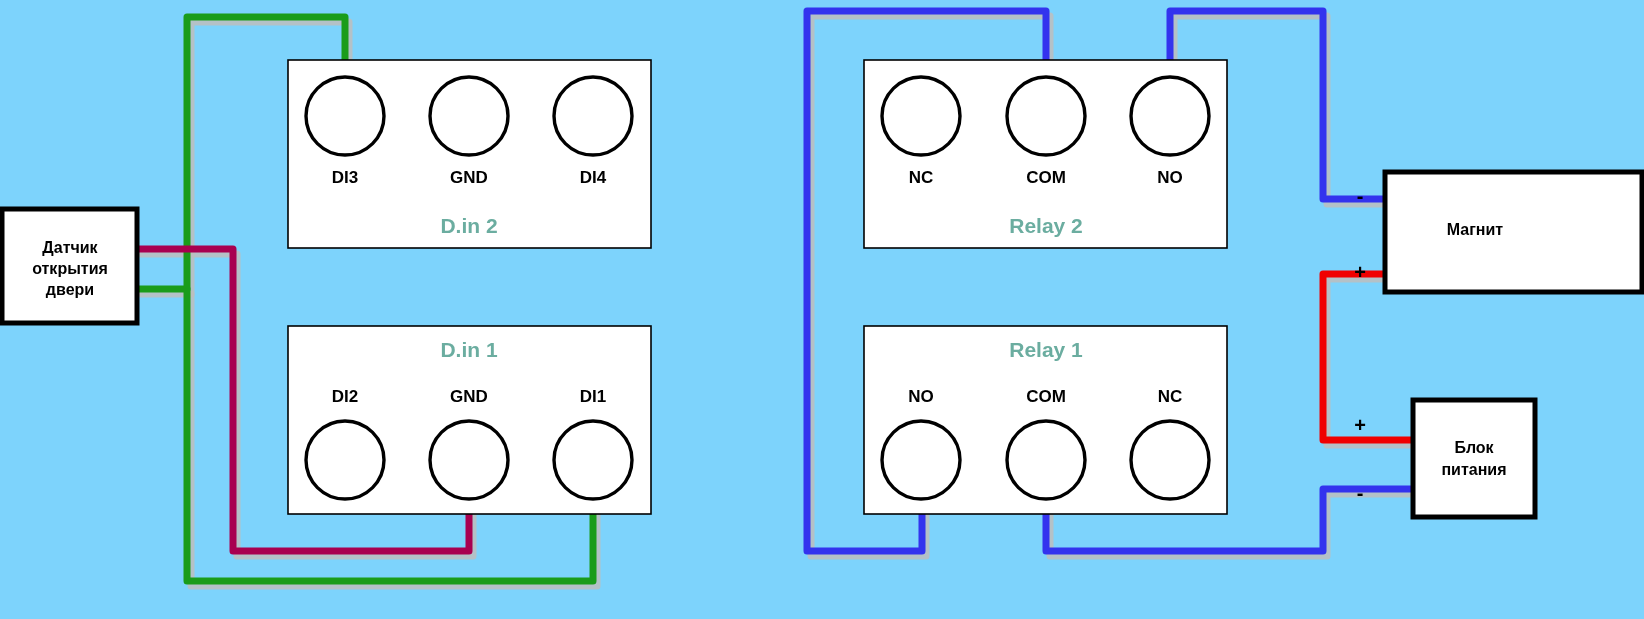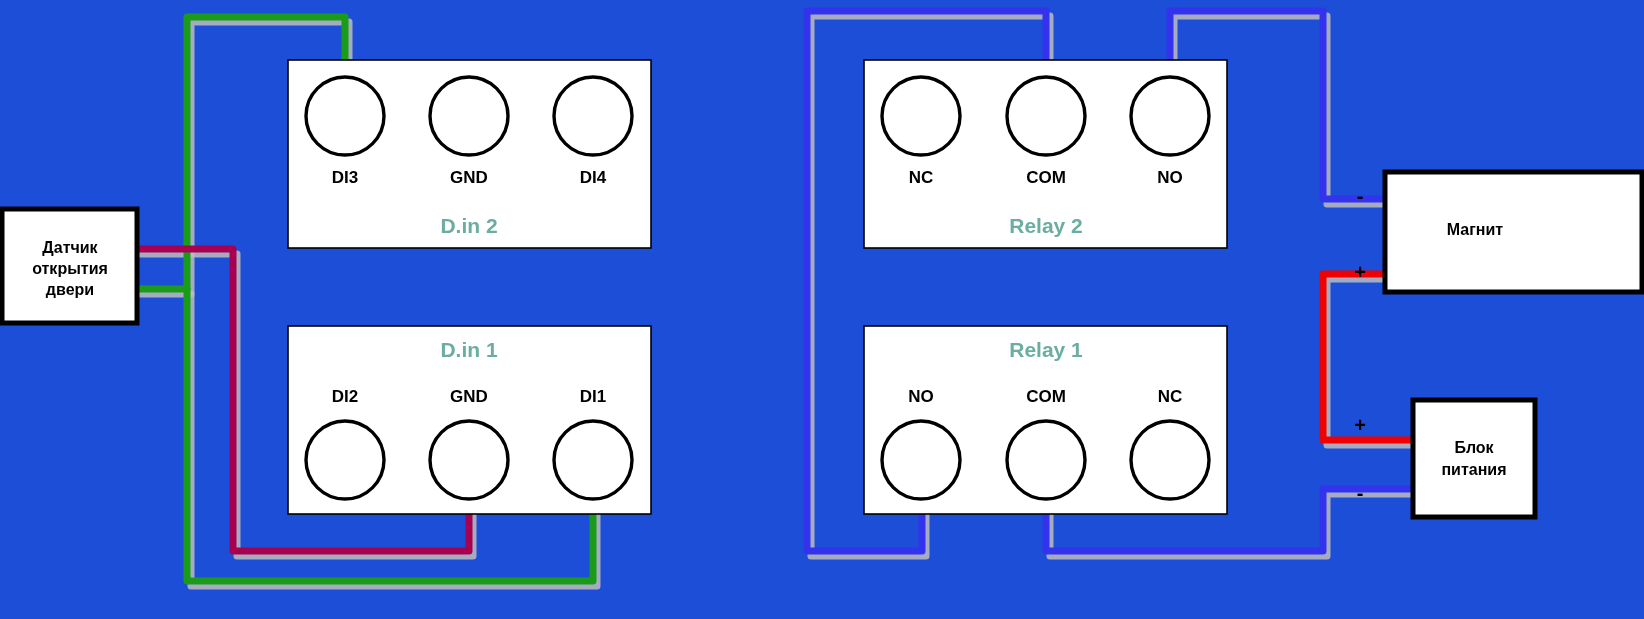--- a/index.html
+++ b/index.html
@@ -1,18 +1,18 @@
 <!DOCTYPE html>
 <html><head>
 <meta charset="utf-8">
 <title>Wiring Diagram</title>
 <style>
   html,body{margin:0;padding:0;background:#ffffff;}
   body{font-family:"Liberation Sans", sans-serif;}
-  #stage{position:relative;width:1644px;height:619px;background:#1d4ed8;overflow:hidden;}
+  #stage{position:relative;width:1644px;height:619px;background:#7dd3fc;overflow:hidden;}
   #stage svg{position:absolute;top:0;left:0;}
   .wire{fill:none;stroke-linecap:round;stroke-linejoin:round;}
   .wire-shadow{fill:none;stroke:#bdbdbd;stroke-linecap:round;stroke-linejoin:round;opacity:.85;}
   .panel{fill:#ffffff;stroke:#000000;stroke-width:1.6;}
   .term{fill:#ffffff;stroke:#000000;stroke-width:3.4;}
   .devbox{fill:#ffffff;stroke:#000000;stroke-width:5;}
   text{font-family:"Liberation Sans", sans-serif;}
   .term-label{font-size:17px;font-weight:bold;fill:#000000;text-anchor:middle;dominant-baseline:middle;}
   .panel-title{font-size:21px;font-weight:bold;text-anchor:middle;dominant-baseline:middle;}
   .dev-label{font-size:16px;font-weight:bold;fill:#000000;text-anchor:middle;dominant-baseline:middle;}

